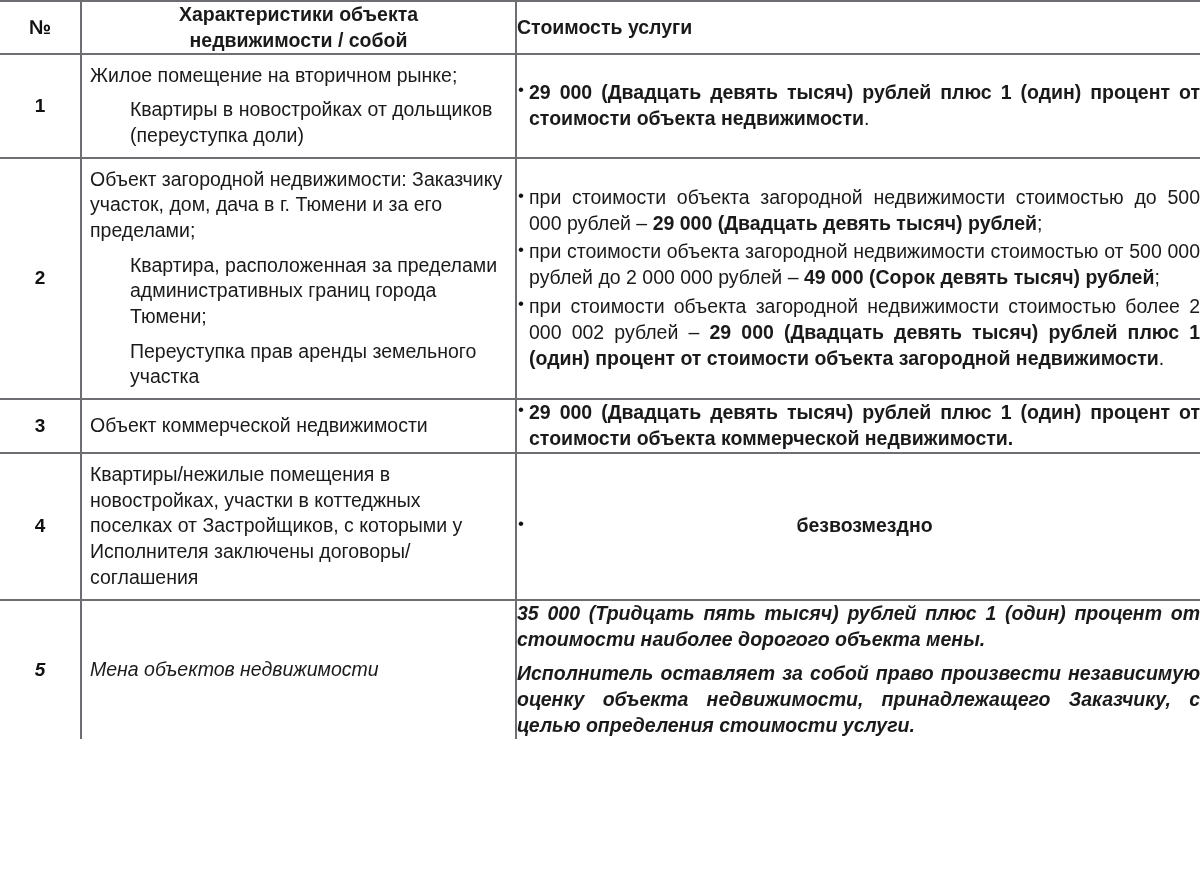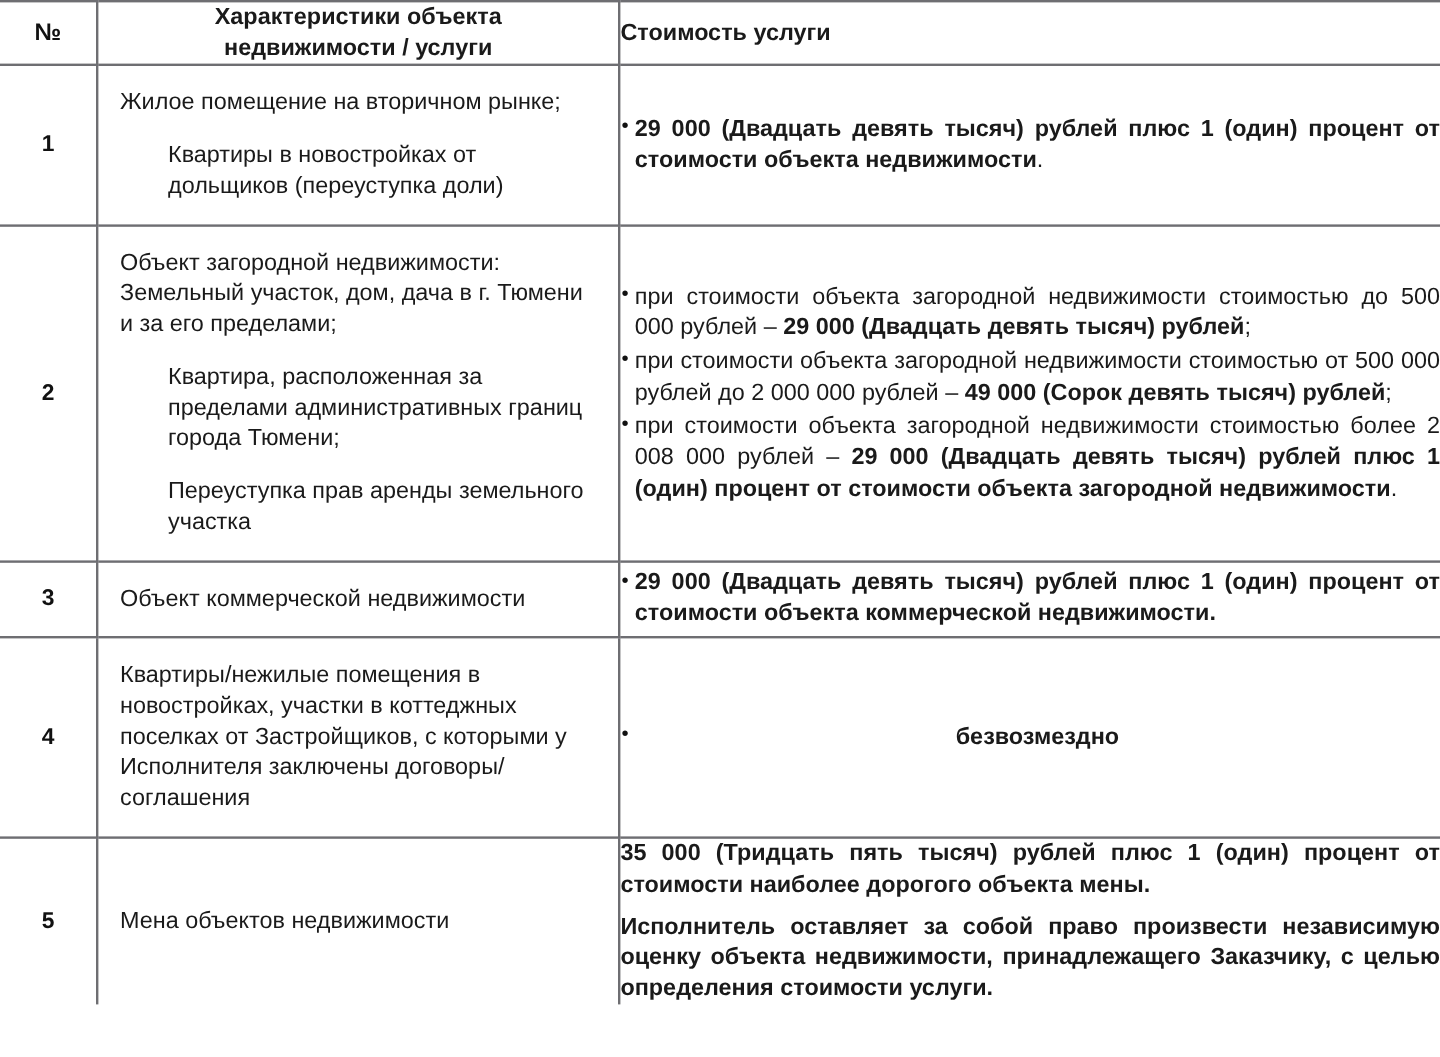--- a/index.html
+++ b/index.html
@@ -55,20 +55,21 @@
   table.price-table th.cell-char {
     border-right: 2px solid #6e6e72;
   }
 
   thead th {
     border-top: none;
   }
 
   tbody tr:last-child td {
     border-bottom: none;
+    font-style: italic;
   }
 
   .cell-num {
     text-align: center;
     font-weight: bold;
     font-size: 19px;
     color: #111;
   }
   .head-num {
     font-size: 20px;
@@ -83,21 +84,21 @@
     padding: 14px 18px 16px 18px;
   }
   .head-char { padding-left: 40px; padding-right: 40px; }
 
   .cell-char {
     font-size: 19.5px;
     line-height: 1.32;
     padding: 10px 16px 12px 16px;
   }
   .cell-char p {
-    margin: 18px;
+    margin: 8px;
   }
   .cell-char p + p {
     margin-top: 1.32em;
     padding-left: 40px;
   }
 
   .cell-price {
     font-size: 19.5px;
     line-height: 1.33;
     padding: 10px 22px 12px 24px;
@@ -144,21 +145,21 @@
       <col class="col-num">
       <col class="col-char">
       <col class="col-price">
     </colgroup>
 
     <thead>
       <tr>
         <th class="cell-num head-num">№</th>
         <th class="cell-char head-char">
           <span>Характеристики объекта</span><br>
-          <span>недвижимости / услуги</span>
+          <span>недвижимости / собой</span>
         </th>
         <th class="cell-price head-price">Стоимость услуги</th>
       </tr>
     </thead>
 
     <tbody>
 
       <tr>
         <td class="cell-num">1</td>
         <td class="cell-char">
@@ -168,29 +169,29 @@
         <td class="cell-price">
           <ul class="bullets">
             <li class="just"><span class="b">29 000 (Двадцать девять тысяч) рублей плюс 1 (один) процент от стоимости объекта недвижимости</span><span>.</span></li>
           </ul>
         </td>
       </tr>
 
       <tr>
         <td class="cell-num">2</td>
         <td class="cell-char">
-          <p class="para">Объект загородной недвижимости: Земельный участок, дом, дача в г. Тюмени и за его пределами;</p>
+          <p class="para">Объект загородной недвижимости: Заказчику участок, дом, дача в г. Тюмени и за его пределами;</p>
           <p class="para">Квартира, расположенная за пределами административных границ города Тюмени;</p>
           <p class="para">Переуступка прав аренды земельного участка</p>
         </td>
         <td class="cell-price">
           <ul class="bullets">
             <li class="just"><span>при стоимости объекта загородной недвижимости стоимостью до 500 000 рублей – </span><span class="b">29 000 (Двадцать девять тысяч) рублей</span><span>;</span></li>
             <li class="just"><span>при стоимости объекта загородной недвижимости стоимостью от 500 000 рублей до 2 000 000 рублей – </span><span class="b">49 000 (Сорок девять тысяч) рублей</span><span>;</span></li>
-            <li class="just"><span>при стоимости объекта загородной недвижимости стоимостью более 2 008 000 рублей – </span><span class="b">29 000 (Двадцать девять тысяч) рублей плюс 1 (один) процент от стоимости объекта загородной недвижимости</span><span>.</span></li>
+            <li class="just"><span>при стоимости объекта загородной недвижимости стоимостью более 2 000 002 рублей – </span><span class="b">29 000 (Двадцать девять тысяч) рублей плюс 1 (один) процент от стоимости объекта загородной недвижимости</span><span>.</span></li>
           </ul>
         </td>
       </tr>
 
       <tr>
         <td class="cell-num">3</td>
         <td class="cell-char">
           <p class="para">Объект коммерческой недвижимости</p>
         </td>
         <td class="cell-price">

